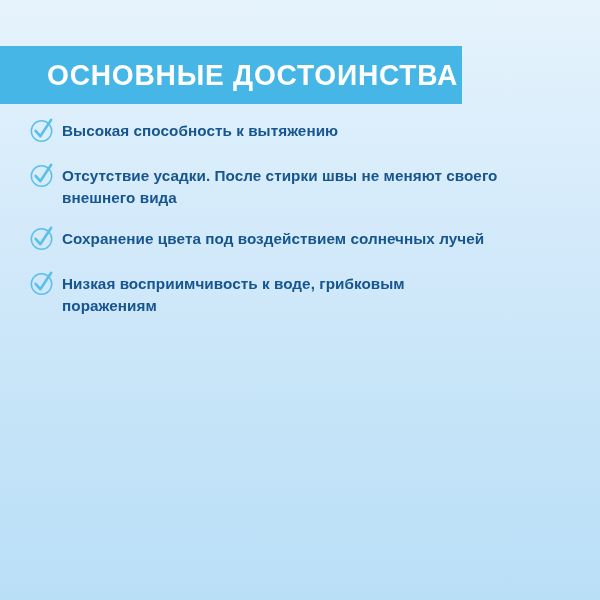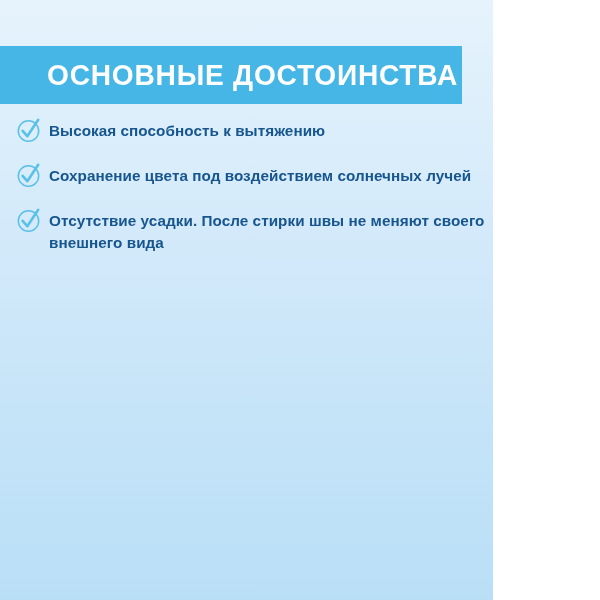--- a/index.html
+++ b/index.html
@@ -8,21 +8,21 @@
   }
   body {
     width: 600px;
     height: 600px;
     overflow: hidden;
     font-family: "Liberation Sans", sans-serif;
   }
 
   .slide {
     position: relative;
-    width: 493px;
+    width: 600px;
     height: 600px;
     box-sizing: border-box;
     background: linear-gradient(to bottom,
                 #e6f3fc 0%,
                 #ddeffb 18%,
                 #d2e9fa 42%,
                 #c6e4f8 68%,
                 #b9dff7 100%);
     overflow: hidden;
   }
@@ -95,21 +95,21 @@
   
   .list {
     position: absolute;
     left: 0;
     top: 119px;
     width: 600px;
   }
   .item {
     display: flex;
     align-items: flex-start;
-    padding-left: 16px;
+    padding-left: 29px;
     margin-bottom: 21px;
   }
   .item.tall {
     margin-bottom: 18px;
   }
 
   .check-icon {
     flex: 0 0 auto;
     width: 26px;
     height: 26px;
@@ -157,38 +157,50 @@
         <span class="check-icon">
           <svg viewBox="0 0 26 26">
             <circle cx="12.5" cy="14" r="10.2" fill="none" stroke="#5bc0e8" stroke-width="1.5"></circle>
             <path d="M6.6 13.8 L11.3 19.2 L22.2 2.8" fill="none" stroke="#5bc0e8" stroke-width="2.6" stroke-linecap="round" stroke-linejoin="round"></path>
           </svg>
         </span>
         <div class="item-text">
           <span class="line">Высокая способность к вытяжению</span>
         </div>
       </div>
-      <div class="item">
-        <span class="check-icon">
-          <svg viewBox="0 0 26 26">
-            <circle cx="12.5" cy="14" r="10.2" fill="none" stroke="#5bc0e8" stroke-width="1.5"></circle>
-            <path d="M6.6 13.8 L11.3 19.2 L22.2 2.8" fill="none" stroke="#5bc0e8" stroke-width="2.6" stroke-linecap="round" stroke-linejoin="round"></path>
-          </svg>
-        </span>
-        <div class="item-text">
-          <span class="line">Сохранение цвета под воздействием солнечных лучей</span>
-        </div>
-      </div>
       <div class="item tall">
         <span class="check-icon">
           <svg viewBox="0 0 26 26">
             <circle cx="12.5" cy="14" r="10.2" fill="none" stroke="#5bc0e8" stroke-width="1.5"></circle>
             <path d="M6.6 13.8 L11.3 19.2 L22.2 2.8" fill="none" stroke="#5bc0e8" stroke-width="2.6" stroke-linecap="round" stroke-linejoin="round"></path>
           </svg>
         </span>
         <div class="item-text">
           <span class="line">Отсутствие усадки. После стирки швы не меняют своего</span>
           <span class="line">внешнего вида</span>
         </div>
       </div>
+      <div class="item">
+        <span class="check-icon">
+          <svg viewBox="0 0 26 26">
+            <circle cx="12.5" cy="14" r="10.2" fill="none" stroke="#5bc0e8" stroke-width="1.5"></circle>
+            <path d="M6.6 13.8 L11.3 19.2 L22.2 2.8" fill="none" stroke="#5bc0e8" stroke-width="2.6" stroke-linecap="round" stroke-linejoin="round"></path>
+          </svg>
+        </span>
+        <div class="item-text">
+          <span class="line">Сохранение цвета под воздействием солнечных лучей</span>
+        </div>
+      </div>
+      <div class="item tall">
+        <span class="check-icon">
+          <svg viewBox="0 0 26 26">
+            <circle cx="12.5" cy="14" r="10.2" fill="none" stroke="#5bc0e8" stroke-width="1.5"></circle>
+            <path d="M6.6 13.8 L11.3 19.2 L22.2 2.8" fill="none" stroke="#5bc0e8" stroke-width="2.6" stroke-linecap="round" stroke-linejoin="round"></path>
+          </svg>
+        </span>
+        <div class="item-text">
+          <span class="line">Низкая восприимчивость к воде, грибковым</span>
+          <span class="line">поражениям</span>
+        </div>
+      </div>
     </div>
 
 </div>
 
 </body></html>

